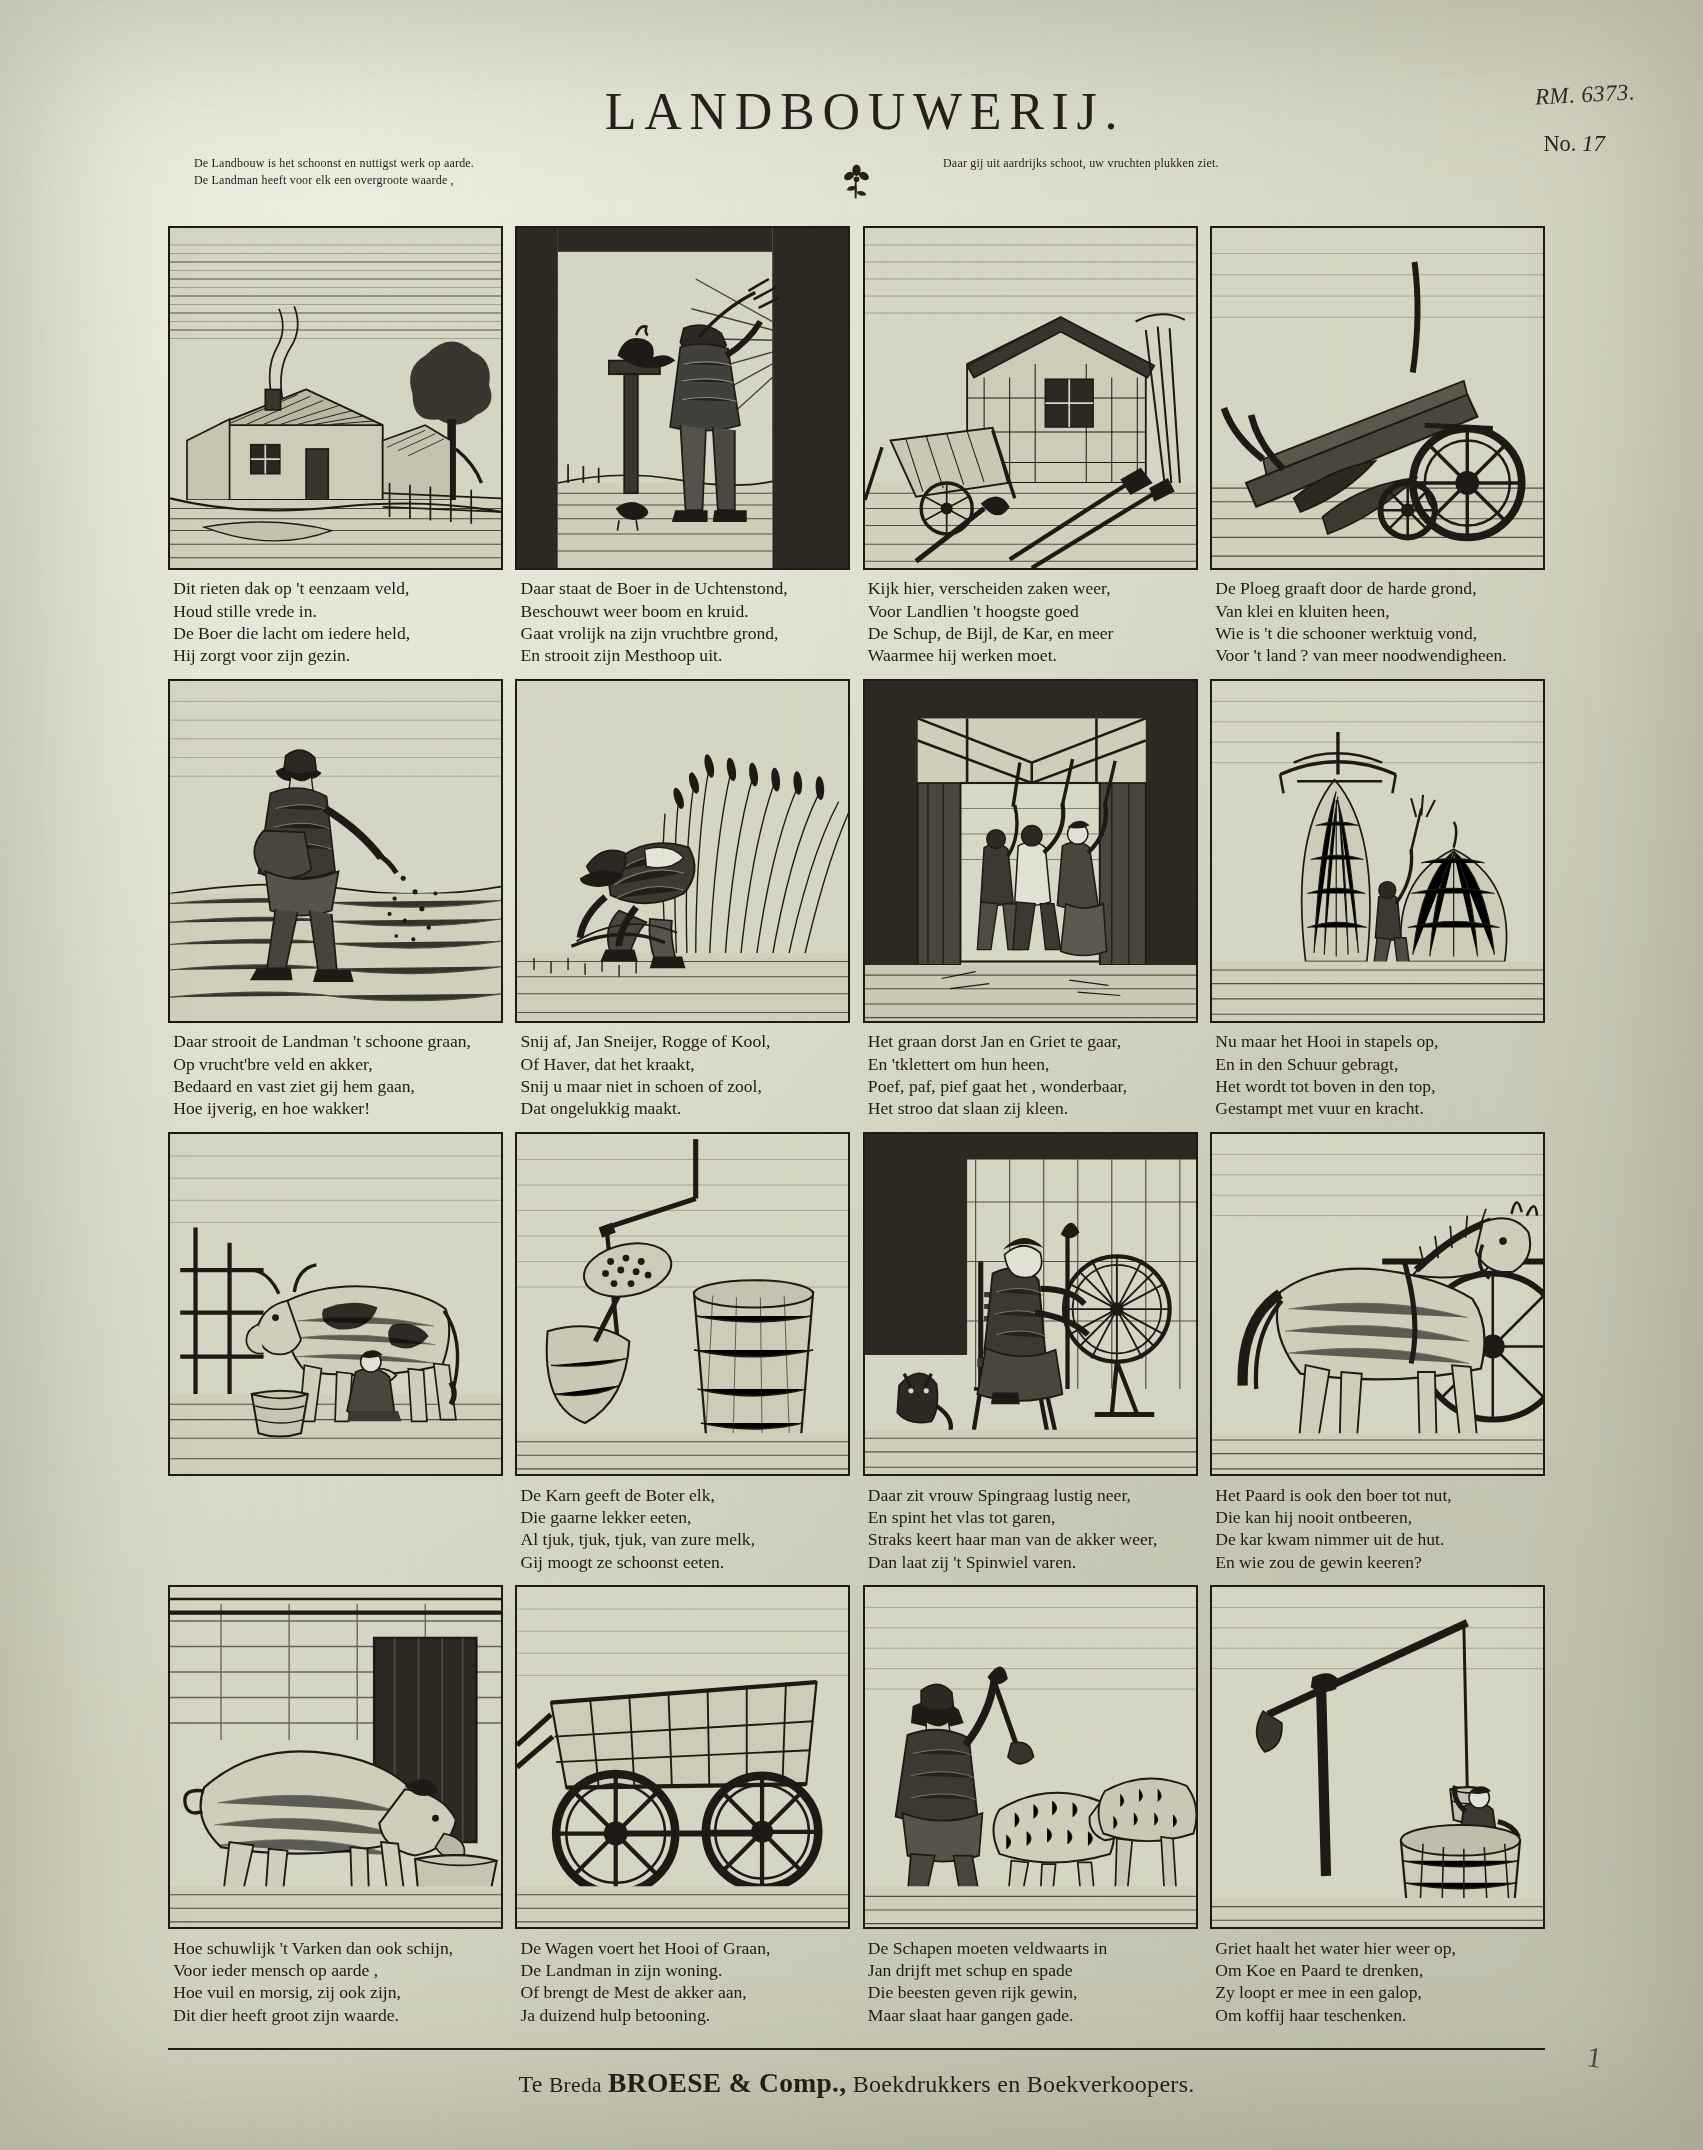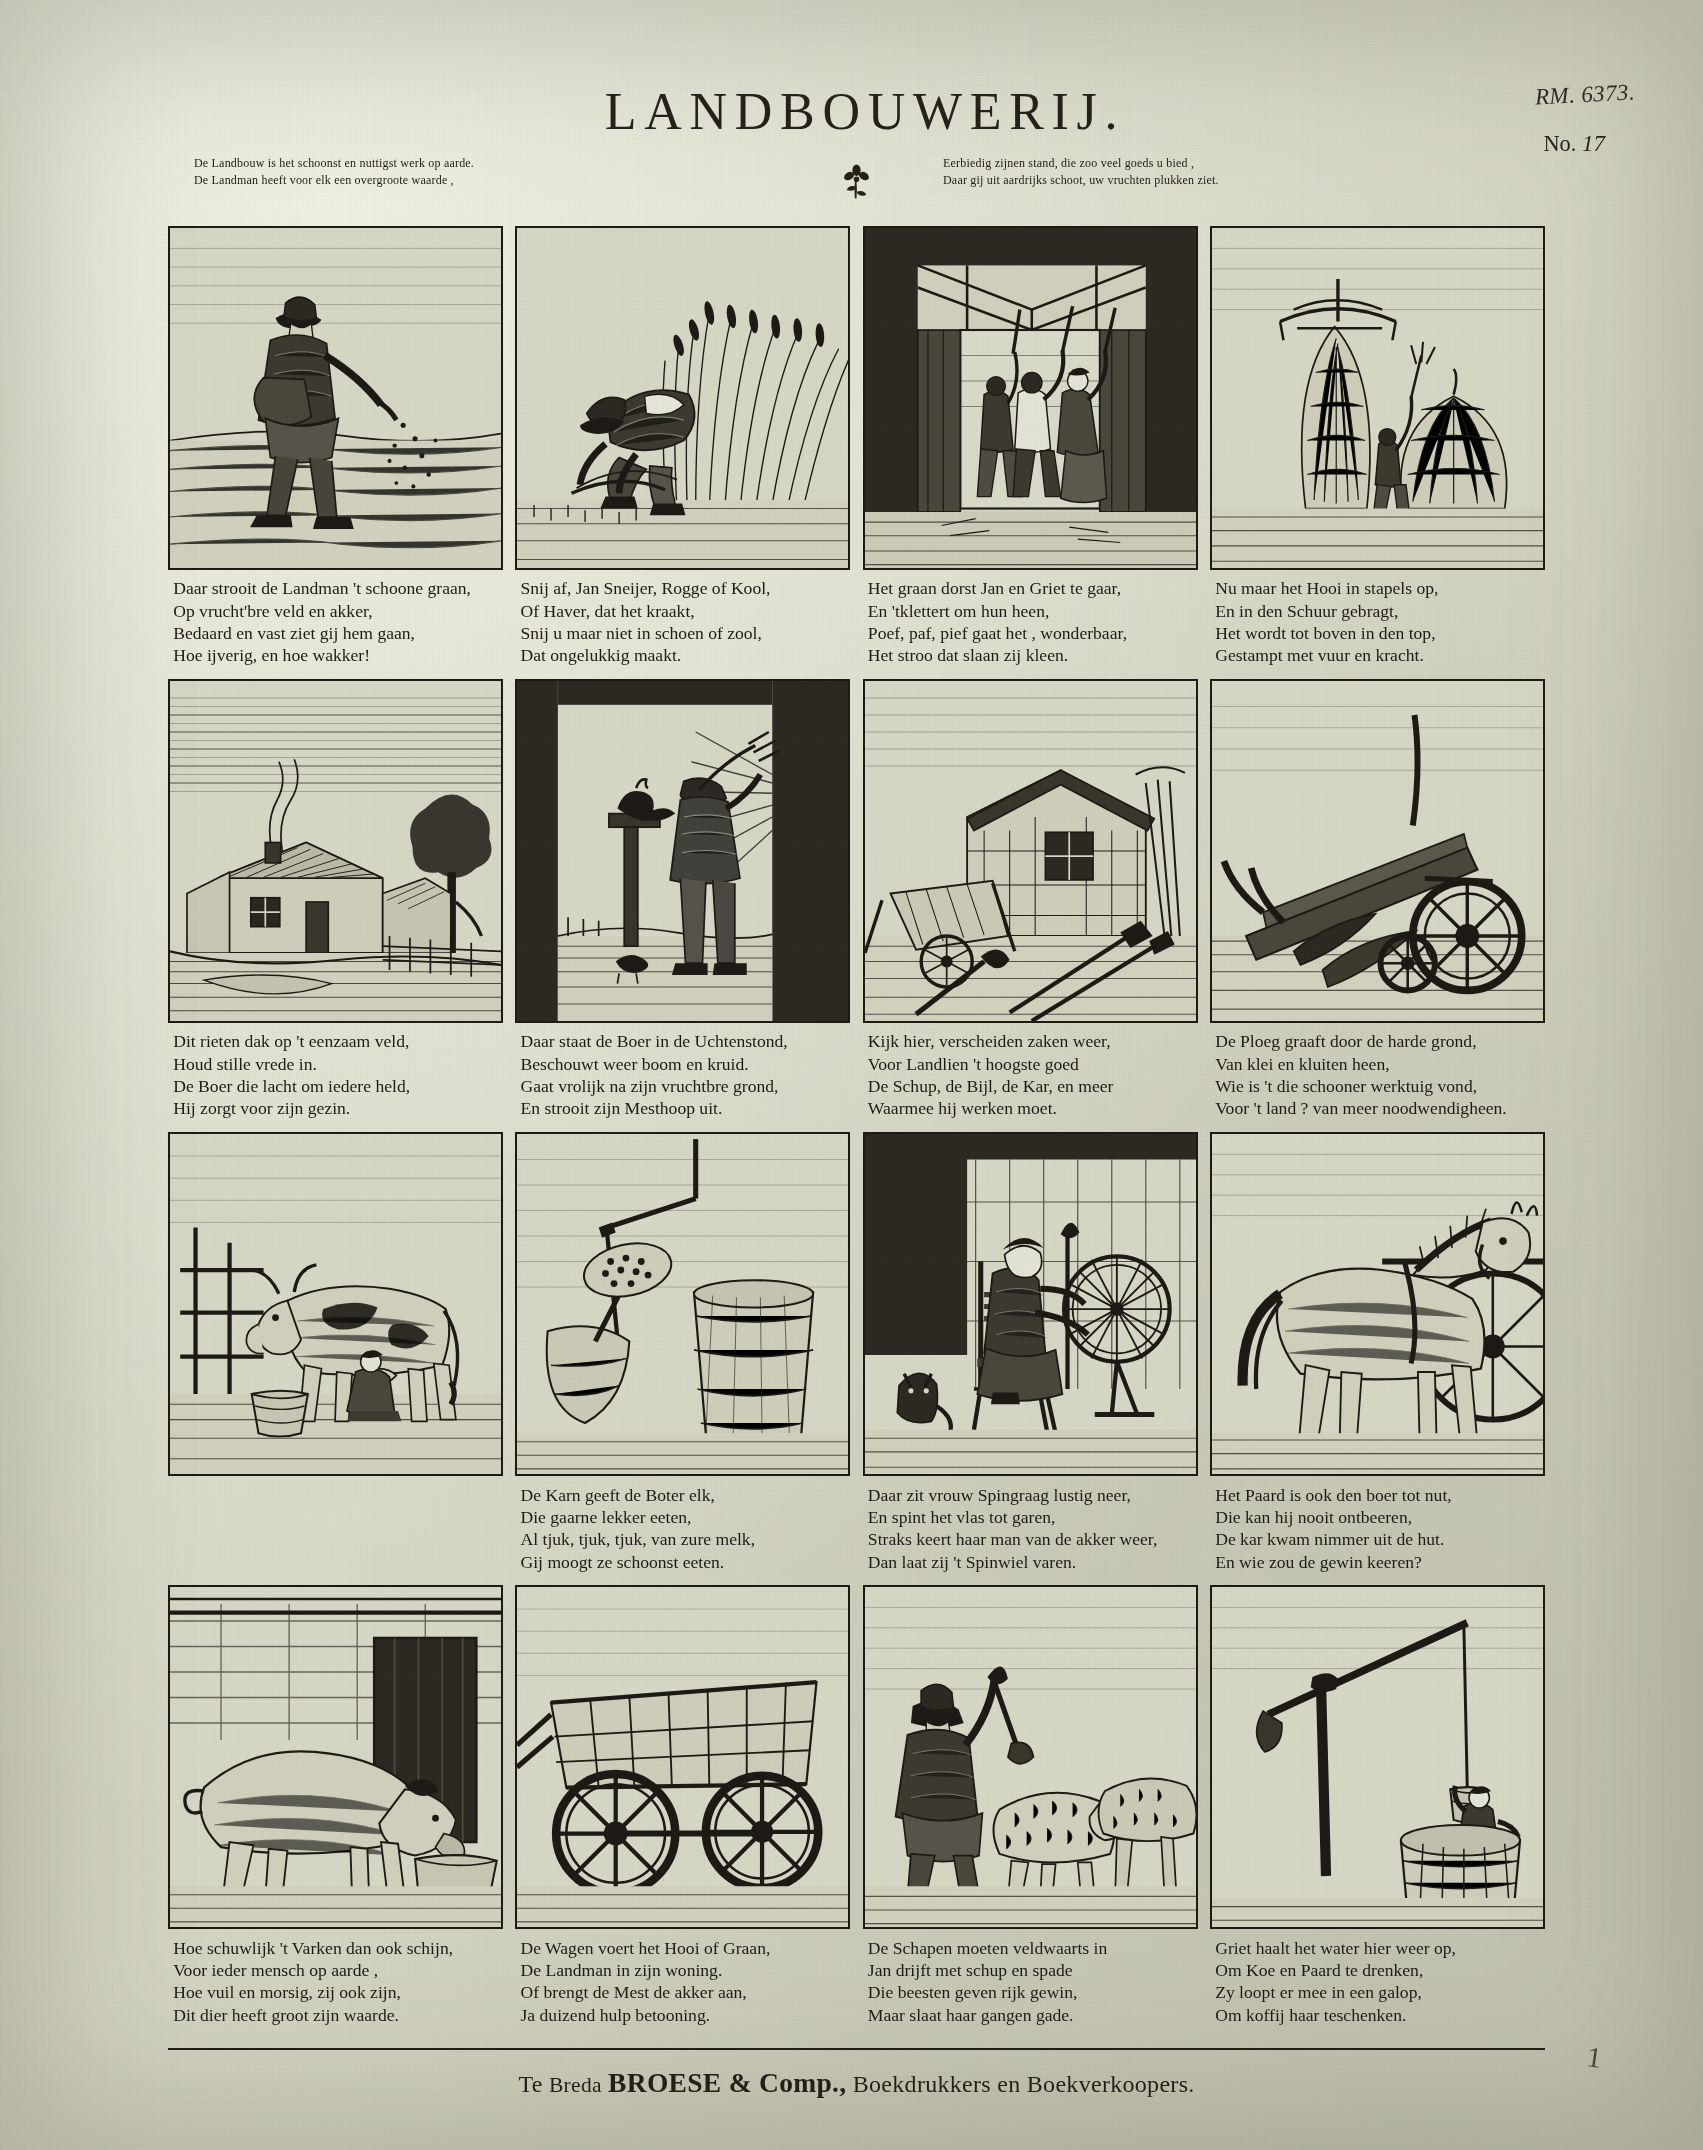--- a/index.html
+++ b/index.html
@@ -195,26 +195,280 @@
             <ellipse cx="11" cy="17" rx="6.5" ry="4.5" transform="rotate(-30 11 17)"></ellipse>
             <ellipse cx="29" cy="17" rx="6.5" ry="4.5" transform="rotate(30 29 17)"></ellipse>
             <ellipse cx="20" cy="21" rx="3.4" ry="3.4"></ellipse>
             <path d="M19 24 q1 10 0 20 q-1 -10 0 -20z" stroke="#262219" stroke-width="2" fill="none"></path>
             <path d="M20 30 q-9 -3 -12 4 q9 3 12 -4z"></path>
             <path d="M20 36 q9 -3 12 4 q-9 3 -12 -4z"></path>
           </g>
         </svg>
       </div>
       <div class="col right">
-        <div>Eerbiedig zijnen stand, die zoo veel goeds u bied ,</div>
         <div>Daar gij uit aardrijks schoot, uw vruchten plukken ziet.</div>
       </div>
     </div>
 
     <div class="grid">
+
+      <div class="row">
+
+        <div class="cell">
+          <div class="frame">
+            <svg viewBox="0 0 389 400" preserveAspectRatio="none">
+              <rect width="389" height="400" fill="#d6d6c4"></rect>
+              <g stroke="#1d1a15" stroke-width="1.1" fill="none" opacity=".75">
+                <path d="M0 40 H389 M0 60 H389 M0 80 H389 M0 100 H389 M0 120 H389"></path>
+              </g>
+
+              <g stroke="#2a2620" stroke-width="1" opacity=".35">
+                <path d="M0 20 H389 M0 30 H389 M0 50 H389 M0 70 H389 M0 90 H389 M0 110 H389 M0 130 H389"></path>
+              </g>
+
+              <g stroke="#1d1a15" stroke-width="2" fill="none">
+                <path d="M120 200 q-8 -35 6 -60 q12 -22 2 -45"></path>
+                <path d="M132 200 q-6 -35 10 -60 q14 -22 4 -48"></path>
+              </g>
+
+              <g fill="#1d1a15">
+                <path d="M300 150 q30 -30 55 -5 q25 10 20 40 q10 25 -15 35 q-20 20 -45 5 q-30 5 -30 -30 q-10 -30 15 -45z" opacity=".85"></path>
+                <rect x="326" y="225" width="10" height="125"></rect>
+                <path d="M326 250 q-25 15 -35 35" stroke="#1d1a15" stroke-width="4" fill="none"></path>
+                <path d="M336 260 q22 18 30 40" stroke="#1d1a15" stroke-width="4" fill="none"></path>
+              </g>
+
+              <g>
+                <path d="M60 230 L160 190 L250 232 L250 320 L60 320 Z" fill="#cdcdb9" stroke="#1d1a15" stroke-width="2.2"></path>
+                <path d="M60 230 L160 190 L250 232 L60 232 Z" fill="#b9b9a4" stroke="#1d1a15" stroke-width="2"></path>
+
+                <g stroke="#1d1a15" stroke-width="1.1">
+                  <path d="M70 230 L150 196 M90 231 L165 198 M110 231 L180 203 M130 231 L198 209 M150 231 L214 215 M170 231 L228 221 M190 231 L240 227"></path>
+                </g>
+                <rect x="95" y="255" width="34" height="34" fill="#2a2620" stroke="#1d1a15" stroke-width="2"></rect>
+                <path d="M95 272 H129 M112 255 V289" stroke="#d6d6c4" stroke-width="2"></path>
+                <rect x="160" y="260" width="26" height="60" fill="#3a352c" stroke="#1d1a15" stroke-width="2"></rect>
+                <rect x="112" y="190" width="18" height="24" fill="#3a352c" stroke="#1d1a15" stroke-width="2"></rect>
+              </g>
+
+              <g>
+                <path d="M20 250 L70 225 L70 320 L20 320 Z" fill="#c6c6b2" stroke="#1d1a15" stroke-width="2"></path>
+              </g>
+
+              <g>
+                <path d="M250 250 L300 232 L330 250 L330 320 L250 320 Z" fill="#c4c4b0" stroke="#1d1a15" stroke-width="2"></path>
+                <g stroke="#1d1a15" stroke-width="1">
+                    <path d="M255 258 L300 238 M268 262 L312 242 M280 268 L322 248"></path>
+                  </g>
+              </g>
+
+              <g>
+                <path d="M0 320 H389 V400 H0 Z" fill="#d0d0bd"></path>
+                <g stroke="#1d1a15" stroke-width="1.2" opacity=".75">
+                  <path d="M0 330 H389 M0 342 H389 M0 356 H389 M0 372 H389 M0 388 H389"></path>
+                </g>
+                <path d="M0 318 q90 22 200 10 q100 -10 189 6" stroke="#1d1a15" stroke-width="2.5" fill="none"></path>
+
+                <path d="M40 352 q80 -14 150 4 q-70 26 -150 -4z" fill="#c2c2ae" stroke="#1d1a15" stroke-width="1.6"></path>
+              </g>
+
+              <g stroke="#1d1a15" stroke-width="2">
+                <path d="M258 300 V340 M282 302 V342 M306 304 V344 M330 306 V346 M354 308 V348"></path>
+                <path d="M250 312 L389 318 M250 328 L389 334"></path>
+              </g>
+            </svg>
+          </div>
+          <div class="caption">
+            <span class="ln">Dit rieten dak op 't eenzaam veld,</span>
+            <span class="ln">Houd stille vrede in.</span>
+            <span class="ln">De Boer die lacht om iedere held,</span>
+            <span class="ln">Hij zorgt voor zijn gezin.</span>
+          </div>
+        </div>
+
+        <div class="cell">
+          <div class="frame">
+            <svg viewBox="0 0 389 400" preserveAspectRatio="none">
+              <rect width="389" height="400" fill="#d6d6c4"></rect>
+
+              <rect x="0" y="0" width="48" height="400" fill="#2d2922"></rect>
+              <rect x="300" y="0" width="89" height="400" fill="#2d2922"></rect>
+              <rect x="48" y="0" width="252" height="28" fill="#2d2922"></rect>
+
+              <g stroke="#1d1a15" stroke-width="1.6" opacity=".8">
+                <path d="M300 110 L210 60 M300 120 L205 95 M300 132 L200 130 M300 146 L208 172 M300 160 L216 206 M300 176 L232 238"></path>
+              </g>
+
+              <path d="M48 300 H300 V400 H48 Z" fill="#cfcfbc"></path>
+              <g stroke="#1d1a15" stroke-width="1.2" opacity=".7">
+                <path d="M48 312 H300 M48 326 H300 M48 342 H300 M48 360 H300 M48 380 H300"></path>
+              </g>
+              <path d="M48 300 q70 -16 140 -4 q70 12 112 2" stroke="#1d1a15" stroke-width="2" fill="none"></path>
+
+              <g stroke="#1d1a15" stroke-width="2" fill="none">
+                <path d="M60 300 V278 M78 300 V280 M96 300 V282"></path>
+              </g>
+
+              <g>
+                <path d="M196 118 q24 -10 44 6 l6 14 q-6 8 -26 8 q-24 0 -28 -12z" fill="#2d2922" stroke="#1d1a15" stroke-width="2"></path>
+                <path d="M192 140 q28 -8 56 2 l14 90 q-40 12 -82 2 z" fill="#41403a" stroke="#1d1a15" stroke-width="2"></path>
+                <g stroke="#d6d6c4" stroke-width="1.4" opacity=".5">
+                  <path d="M196 160 q30 -6 58 2 M194 180 q32 -6 62 2 M194 202 q32 -6 64 2"></path>
+                </g>
+
+                <path d="M192 232 l6 100 h20 l4 -96" fill="#54524a" stroke="#1d1a15" stroke-width="2"></path>
+                <path d="M230 234 l6 98 h20 l0 -94" fill="#4a4840" stroke="#1d1a15" stroke-width="2"></path>
+                <path d="M186 332 h38 v14 h-42z" fill="#1d1a15"></path>
+                <path d="M232 332 h38 v14 h-40z" fill="#1d1a15"></path>
+
+                <path d="M246 150 q26 -16 40 -40" stroke="#1d1a15" stroke-width="7" fill="none"></path>
+                <path d="M214 128 q30 -34 66 -52" stroke="#1d1a15" stroke-width="4" fill="none"></path>
+                <path d="M272 74 l24 -14 M278 84 l26 -14 M284 94 l24 -12" stroke="#1d1a15" stroke-width="3"></path>
+              </g>
+
+              <g>
+                <rect x="108" y="156" width="60" height="16" fill="#3a352c" stroke="#1d1a15" stroke-width="2"></rect>
+                <rect x="126" y="172" width="16" height="140" fill="#3a352c" stroke="#1d1a15" stroke-width="2"></rect>
+                <path d="M118 150 q8 -24 28 -20 q18 4 14 22 q16 -6 26 4 q-14 10 -28 8 q-14 4 -40 -14z" fill="#1d1a15"></path>
+                <path d="M140 126 q4 -12 12 -10 q-2 8 2 10" stroke="#1d1a15" stroke-width="3" fill="none"></path>
+              </g>
+
+              <g fill="#1d1a15">
+                <path d="M116 330 q18 -14 34 -2 q10 8 -4 14 q-20 6 -30 -12z"></path>
+                <path d="M120 344 l-2 12 M140 344 l2 12" stroke="#1d1a15" stroke-width="2"></path>
+              </g>
+            </svg>
+          </div>
+          <div class="caption">
+            <span class="ln">Daar staat de Boer in de Uchtenstond,</span>
+            <span class="ln">Beschouwt weer boom en kruid.</span>
+            <span class="ln">Gaat vrolijk na zijn vruchtbre grond,</span>
+            <span class="ln">En strooit zijn Mesthoop uit.</span>
+          </div>
+        </div>
+
+        <div class="cell">
+          <div class="frame">
+            <svg viewBox="0 0 389 400" preserveAspectRatio="none">
+              <rect width="389" height="400" fill="#d6d6c4"></rect>
+              <g stroke="#2a2620" stroke-width="1" opacity=".35">
+                <path d="M0 20 H389 M0 40 H389 M0 60 H389 M0 80 H389 M0 100 H389"></path>
+              </g>
+
+              <g>
+                <path d="M120 160 L230 105 L330 160 L330 300 L120 300 Z" fill="#cdcdba" stroke="#1d1a15" stroke-width="2.2"></path>
+                <path d="M120 162 L230 105 L340 162 L332 176 L230 122 L128 176 Z" fill="#3a352c" stroke="#1d1a15" stroke-width="2"></path>
+                <g stroke="#1d1a15" stroke-width="1.2">
+                  <path d="M140 300 V176 M170 300 V176 M200 300 V160 M260 300 V160 M290 300 V176 M320 300 V176"></path>
+                  <path d="M120 200 H330 M120 240 H330 M120 276 H330"></path>
+                </g>
+                <rect x="212" y="178" width="56" height="56" fill="#2d2922" stroke="#1d1a15" stroke-width="2"></rect>
+                <path d="M212 206 H268 M240 178 V234" stroke="#d6d6c4" stroke-width="2"></path>
+              </g>
+
+              <g stroke="#1d1a15" stroke-width="2.4" fill="none">
+                <path d="M330 120 L352 300 M344 116 L360 300 M358 118 L370 300"></path>
+                <path d="M318 110 q30 -16 58 -2"></path>
+              </g>
+
+              <path d="M0 300 H389 V400 H0 Z" fill="#d1d1be"></path>
+              <g stroke="#1d1a15" stroke-width="1.2" opacity=".7">
+                <path d="M0 312 H389 M0 330 H389 M0 350 H389 M0 372 H389 M0 392 H389"></path>
+              </g>
+
+              <g>
+                <path d="M30 250 L150 235 L168 300 L60 316 Z" fill="#c9c9b6" stroke="#1d1a15" stroke-width="2.2"></path>
+                <g stroke="#1d1a15" stroke-width="1.2">
+                    <path d="M48 248 L68 310 M72 245 L92 306 M96 242 L116 302 M120 239 L140 299"></path>
+                  </g>
+                <circle cx="96" cy="330" r="30" fill="none" stroke="#1d1a15" stroke-width="4"></circle>
+                <circle cx="96" cy="330" r="7" fill="#1d1a15"></circle>
+                <g stroke="#1d1a15" stroke-width="2">
+                    <path d="M96 302 L96 358 M70 316 L122 344 M70 344 L122 316"></path>
+                  </g>
+                <path d="M20 258 L0 320 M150 238 L176 318" stroke="#1d1a15" stroke-width="4" fill="none"></path>
+              </g>
+
+              <g stroke="#1d1a15" stroke-width="5" fill="none">
+                <path d="M170 390 L310 300"></path>
+                <path d="M196 400 L340 312"></path>
+              </g>
+              <g fill="#1d1a15">
+                <path d="M300 296 l24 -14 l14 18 l-26 14z"></path>
+                <path d="M334 306 l22 -12 l8 16 l-24 12z"></path>
+              </g>
+
+              <g>
+                <path d="M60 392 L140 330" stroke="#1d1a15" stroke-width="6" fill="none"></path>
+                <path d="M136 324 q22 -18 34 4 q-14 22 -34 -4z" fill="#1d1a15"></path>
+              </g>
+            </svg>
+          </div>
+          <div class="caption">
+            <span class="ln">Kijk hier, verscheiden zaken weer,</span>
+            <span class="ln">Voor Landlien 't hoogste goed</span>
+            <span class="ln">De Schup, de Bijl, de Kar, en meer</span>
+            <span class="ln">Waarmee hij werken moet.</span>
+          </div>
+        </div>
+
+        <div class="cell">
+          <div class="frame">
+            <svg viewBox="0 0 389 400" preserveAspectRatio="none">
+              <rect width="389" height="400" fill="#d6d6c4"></rect>
+              <g stroke="#2a2620" stroke-width="1" opacity=".3">
+                <path d="M0 30 H389 M0 55 H389 M0 80 H389 M0 105 H389"></path>
+              </g>
+
+              <path d="M0 300 H389 V400 H0 Z" fill="#d1d1be"></path>
+              <g stroke="#1d1a15" stroke-width="1.3" opacity=".7">
+                <path d="M0 306 H389 M0 322 H389 M0 342 H389 M0 364 H389 M0 386 H389"></path>
+              </g>
+
+              <path d="M238 40 q8 60 -2 130" stroke="#1d1a15" stroke-width="7" fill="none"></path>
+
+              <g>
+                <path d="M40 300 L300 196 L312 222 L52 328 Z" fill="#4a463c" stroke="#1d1a15" stroke-width="2.4"></path>
+                <path d="M60 272 L296 180 L300 196 L64 290 Z" fill="#5c574b" stroke="#1d1a15" stroke-width="2"></path>
+
+                <path d="M60 272 q-34 -26 -46 -60" stroke="#1d1a15" stroke-width="8" fill="none"></path>
+                <path d="M84 284 q-30 -30 -38 -64" stroke="#1d1a15" stroke-width="8" fill="none"></path>
+
+                <path d="M96 318 q40 -34 96 -44 q-36 40 -88 60z" fill="#2d2922" stroke="#1d1a15" stroke-width="2"></path>
+                <path d="M130 340 q44 -38 110 -46 q-50 46 -104 66z" fill="#3e392f" stroke="#1d1a15" stroke-width="2"></path>
+              </g>
+
+              <g>
+                <circle cx="300" cy="300" r="64" fill="none" stroke="#1d1a15" stroke-width="9"></circle>
+                <circle cx="300" cy="300" r="50" fill="none" stroke="#1d1a15" stroke-width="3"></circle>
+                <circle cx="300" cy="300" r="14" fill="#1d1a15"></circle>
+                <g stroke="#1d1a15" stroke-width="4">
+                  <path d="M300 236 V364 M236 300 H364 M255 255 L345 345 M345 255 L255 345"></path>
+                </g>
+              </g>
+
+              <g>
+                <circle cx="230" cy="332" r="32" fill="none" stroke="#1d1a15" stroke-width="7"></circle>
+                <circle cx="230" cy="332" r="8" fill="#1d1a15"></circle>
+                <g stroke="#1d1a15" stroke-width="3">
+                  <path d="M230 300 V364 M198 332 H262 M208 310 L252 354 M252 310 L208 354"></path>
+                </g>
+              </g>
+
+              <path d="M250 232 L330 236" stroke="#1d1a15" stroke-width="6"></path>
+            </svg>
+          </div>
+          <div class="caption">
+            <span class="ln">De Ploeg graaft door de harde grond,</span>
+            <span class="ln">Van klei en kluiten heen,</span>
+            <span class="ln">Wie is 't die schooner werktuig vond,</span>
+            <span class="ln">Voor 't land ? van meer noodwendigheen.</span>
+          </div>
+        </div>
+      </div>
 
       <div class="row">
 
         <div class="cell">
           <div class="frame">
             <svg viewBox="0 0 389 400" preserveAspectRatio="none">
               <rect width="389" height="400" fill="#d6d6c4"></rect>
               <g stroke="#2a2620" stroke-width="1" opacity=".3">
                 <path d="M0 24 H389 M0 46 H389 M0 68 H389 M0 90 H389 M0 112 H389"></path>
               </g>
@@ -465,275 +719,20 @@
           </div>
         </div>
       </div>
 
       <div class="row">
 
         <div class="cell">
           <div class="frame">
             <svg viewBox="0 0 389 400" preserveAspectRatio="none">
               <rect width="389" height="400" fill="#d6d6c4"></rect>
-              <g stroke="#1d1a15" stroke-width="1.1" fill="none" opacity=".75">
-                <path d="M0 40 H389 M0 60 H389 M0 80 H389 M0 100 H389 M0 120 H389"></path>
-              </g>
-
-              <g stroke="#2a2620" stroke-width="1" opacity=".35">
-                <path d="M0 20 H389 M0 30 H389 M0 50 H389 M0 70 H389 M0 90 H389 M0 110 H389 M0 130 H389"></path>
-              </g>
-
-              <g stroke="#1d1a15" stroke-width="2" fill="none">
-                <path d="M120 200 q-8 -35 6 -60 q12 -22 2 -45"></path>
-                <path d="M132 200 q-6 -35 10 -60 q14 -22 4 -48"></path>
-              </g>
-
-              <g fill="#1d1a15">
-                <path d="M300 150 q30 -30 55 -5 q25 10 20 40 q10 25 -15 35 q-20 20 -45 5 q-30 5 -30 -30 q-10 -30 15 -45z" opacity=".85"></path>
-                <rect x="326" y="225" width="10" height="125"></rect>
-                <path d="M326 250 q-25 15 -35 35" stroke="#1d1a15" stroke-width="4" fill="none"></path>
-                <path d="M336 260 q22 18 30 40" stroke="#1d1a15" stroke-width="4" fill="none"></path>
-              </g>
-
-              <g>
-                <path d="M60 230 L160 190 L250 232 L250 320 L60 320 Z" fill="#cdcdb9" stroke="#1d1a15" stroke-width="2.2"></path>
-                <path d="M60 230 L160 190 L250 232 L60 232 Z" fill="#b9b9a4" stroke="#1d1a15" stroke-width="2"></path>
-
-                <g stroke="#1d1a15" stroke-width="1.1">
-                  <path d="M70 230 L150 196 M90 231 L165 198 M110 231 L180 203 M130 231 L198 209 M150 231 L214 215 M170 231 L228 221 M190 231 L240 227"></path>
-                </g>
-                <rect x="95" y="255" width="34" height="34" fill="#2a2620" stroke="#1d1a15" stroke-width="2"></rect>
-                <path d="M95 272 H129 M112 255 V289" stroke="#d6d6c4" stroke-width="2"></path>
-                <rect x="160" y="260" width="26" height="60" fill="#3a352c" stroke="#1d1a15" stroke-width="2"></rect>
-                <rect x="112" y="190" width="18" height="24" fill="#3a352c" stroke="#1d1a15" stroke-width="2"></rect>
-              </g>
-
-              <g>
-                <path d="M20 250 L70 225 L70 320 L20 320 Z" fill="#c6c6b2" stroke="#1d1a15" stroke-width="2"></path>
-              </g>
-
-              <g>
-                <path d="M250 250 L300 232 L330 250 L330 320 L250 320 Z" fill="#c4c4b0" stroke="#1d1a15" stroke-width="2"></path>
-                <g stroke="#1d1a15" stroke-width="1">
-                    <path d="M255 258 L300 238 M268 262 L312 242 M280 268 L322 248"></path>
-                  </g>
-              </g>
-
-              <g>
-                <path d="M0 320 H389 V400 H0 Z" fill="#d0d0bd"></path>
-                <g stroke="#1d1a15" stroke-width="1.2" opacity=".75">
-                  <path d="M0 330 H389 M0 342 H389 M0 356 H389 M0 372 H389 M0 388 H389"></path>
-                </g>
-                <path d="M0 318 q90 22 200 10 q100 -10 189 6" stroke="#1d1a15" stroke-width="2.5" fill="none"></path>
-
-                <path d="M40 352 q80 -14 150 4 q-70 26 -150 -4z" fill="#c2c2ae" stroke="#1d1a15" stroke-width="1.6"></path>
-              </g>
-
-              <g stroke="#1d1a15" stroke-width="2">
-                <path d="M258 300 V340 M282 302 V342 M306 304 V344 M330 306 V346 M354 308 V348"></path>
-                <path d="M250 312 L389 318 M250 328 L389 334"></path>
-              </g>
-            </svg>
-          </div>
-          <div class="caption">
-            <span class="ln">Dit rieten dak op 't eenzaam veld,</span>
-            <span class="ln">Houd stille vrede in.</span>
-            <span class="ln">De Boer die lacht om iedere held,</span>
-            <span class="ln">Hij zorgt voor zijn gezin.</span>
-          </div>
-        </div>
-
-        <div class="cell">
-          <div class="frame">
-            <svg viewBox="0 0 389 400" preserveAspectRatio="none">
-              <rect width="389" height="400" fill="#d6d6c4"></rect>
-
-              <rect x="0" y="0" width="48" height="400" fill="#2d2922"></rect>
-              <rect x="300" y="0" width="89" height="400" fill="#2d2922"></rect>
-              <rect x="48" y="0" width="252" height="28" fill="#2d2922"></rect>
-
-              <g stroke="#1d1a15" stroke-width="1.6" opacity=".8">
-                <path d="M300 110 L210 60 M300 120 L205 95 M300 132 L200 130 M300 146 L208 172 M300 160 L216 206 M300 176 L232 238"></path>
-              </g>
-
-              <path d="M48 300 H300 V400 H48 Z" fill="#cfcfbc"></path>
-              <g stroke="#1d1a15" stroke-width="1.2" opacity=".7">
-                <path d="M48 312 H300 M48 326 H300 M48 342 H300 M48 360 H300 M48 380 H300"></path>
-              </g>
-              <path d="M48 300 q70 -16 140 -4 q70 12 112 2" stroke="#1d1a15" stroke-width="2" fill="none"></path>
-
-              <g stroke="#1d1a15" stroke-width="2" fill="none">
-                <path d="M60 300 V278 M78 300 V280 M96 300 V282"></path>
-              </g>
-
-              <g>
-                <path d="M196 118 q24 -10 44 6 l6 14 q-6 8 -26 8 q-24 0 -28 -12z" fill="#2d2922" stroke="#1d1a15" stroke-width="2"></path>
-                <path d="M192 140 q28 -8 56 2 l14 90 q-40 12 -82 2 z" fill="#41403a" stroke="#1d1a15" stroke-width="2"></path>
-                <g stroke="#d6d6c4" stroke-width="1.4" opacity=".5">
-                  <path d="M196 160 q30 -6 58 2 M194 180 q32 -6 62 2 M194 202 q32 -6 64 2"></path>
-                </g>
-
-                <path d="M192 232 l6 100 h20 l4 -96" fill="#54524a" stroke="#1d1a15" stroke-width="2"></path>
-                <path d="M230 234 l6 98 h20 l0 -94" fill="#4a4840" stroke="#1d1a15" stroke-width="2"></path>
-                <path d="M186 332 h38 v14 h-42z" fill="#1d1a15"></path>
-                <path d="M232 332 h38 v14 h-40z" fill="#1d1a15"></path>
-
-                <path d="M246 150 q26 -16 40 -40" stroke="#1d1a15" stroke-width="7" fill="none"></path>
-                <path d="M214 128 q30 -34 66 -52" stroke="#1d1a15" stroke-width="4" fill="none"></path>
-                <path d="M272 74 l24 -14 M278 84 l26 -14 M284 94 l24 -12" stroke="#1d1a15" stroke-width="3"></path>
-              </g>
-
-              <g>
-                <rect x="108" y="156" width="60" height="16" fill="#3a352c" stroke="#1d1a15" stroke-width="2"></rect>
-                <rect x="126" y="172" width="16" height="140" fill="#3a352c" stroke="#1d1a15" stroke-width="2"></rect>
-                <path d="M118 150 q8 -24 28 -20 q18 4 14 22 q16 -6 26 4 q-14 10 -28 8 q-14 4 -40 -14z" fill="#1d1a15"></path>
-                <path d="M140 126 q4 -12 12 -10 q-2 8 2 10" stroke="#1d1a15" stroke-width="3" fill="none"></path>
-              </g>
-
-              <g fill="#1d1a15">
-                <path d="M116 330 q18 -14 34 -2 q10 8 -4 14 q-20 6 -30 -12z"></path>
-                <path d="M120 344 l-2 12 M140 344 l2 12" stroke="#1d1a15" stroke-width="2"></path>
-              </g>
-            </svg>
-          </div>
-          <div class="caption">
-            <span class="ln">Daar staat de Boer in de Uchtenstond,</span>
-            <span class="ln">Beschouwt weer boom en kruid.</span>
-            <span class="ln">Gaat vrolijk na zijn vruchtbre grond,</span>
-            <span class="ln">En strooit zijn Mesthoop uit.</span>
-          </div>
-        </div>
-
-        <div class="cell">
-          <div class="frame">
-            <svg viewBox="0 0 389 400" preserveAspectRatio="none">
-              <rect width="389" height="400" fill="#d6d6c4"></rect>
-              <g stroke="#2a2620" stroke-width="1" opacity=".35">
-                <path d="M0 20 H389 M0 40 H389 M0 60 H389 M0 80 H389 M0 100 H389"></path>
-              </g>
-
-              <g>
-                <path d="M120 160 L230 105 L330 160 L330 300 L120 300 Z" fill="#cdcdba" stroke="#1d1a15" stroke-width="2.2"></path>
-                <path d="M120 162 L230 105 L340 162 L332 176 L230 122 L128 176 Z" fill="#3a352c" stroke="#1d1a15" stroke-width="2"></path>
-                <g stroke="#1d1a15" stroke-width="1.2">
-                  <path d="M140 300 V176 M170 300 V176 M200 300 V160 M260 300 V160 M290 300 V176 M320 300 V176"></path>
-                  <path d="M120 200 H330 M120 240 H330 M120 276 H330"></path>
-                </g>
-                <rect x="212" y="178" width="56" height="56" fill="#2d2922" stroke="#1d1a15" stroke-width="2"></rect>
-                <path d="M212 206 H268 M240 178 V234" stroke="#d6d6c4" stroke-width="2"></path>
-              </g>
-
-              <g stroke="#1d1a15" stroke-width="2.4" fill="none">
-                <path d="M330 120 L352 300 M344 116 L360 300 M358 118 L370 300"></path>
-                <path d="M318 110 q30 -16 58 -2"></path>
-              </g>
-
-              <path d="M0 300 H389 V400 H0 Z" fill="#d1d1be"></path>
-              <g stroke="#1d1a15" stroke-width="1.2" opacity=".7">
-                <path d="M0 312 H389 M0 330 H389 M0 350 H389 M0 372 H389 M0 392 H389"></path>
-              </g>
-
-              <g>
-                <path d="M30 250 L150 235 L168 300 L60 316 Z" fill="#c9c9b6" stroke="#1d1a15" stroke-width="2.2"></path>
-                <g stroke="#1d1a15" stroke-width="1.2">
-                    <path d="M48 248 L68 310 M72 245 L92 306 M96 242 L116 302 M120 239 L140 299"></path>
-                  </g>
-                <circle cx="96" cy="330" r="30" fill="none" stroke="#1d1a15" stroke-width="4"></circle>
-                <circle cx="96" cy="330" r="7" fill="#1d1a15"></circle>
-                <g stroke="#1d1a15" stroke-width="2">
-                    <path d="M96 302 L96 358 M70 316 L122 344 M70 344 L122 316"></path>
-                  </g>
-                <path d="M20 258 L0 320 M150 238 L176 318" stroke="#1d1a15" stroke-width="4" fill="none"></path>
-              </g>
-
-              <g stroke="#1d1a15" stroke-width="5" fill="none">
-                <path d="M170 390 L310 300"></path>
-                <path d="M196 400 L340 312"></path>
-              </g>
-              <g fill="#1d1a15">
-                <path d="M300 296 l24 -14 l14 18 l-26 14z"></path>
-                <path d="M334 306 l22 -12 l8 16 l-24 12z"></path>
-              </g>
-
-              <g>
-                <path d="M60 392 L140 330" stroke="#1d1a15" stroke-width="6" fill="none"></path>
-                <path d="M136 324 q22 -18 34 4 q-14 22 -34 -4z" fill="#1d1a15"></path>
-              </g>
-            </svg>
-          </div>
-          <div class="caption">
-            <span class="ln">Kijk hier, verscheiden zaken weer,</span>
-            <span class="ln">Voor Landlien 't hoogste goed</span>
-            <span class="ln">De Schup, de Bijl, de Kar, en meer</span>
-            <span class="ln">Waarmee hij werken moet.</span>
-          </div>
-        </div>
-
-        <div class="cell">
-          <div class="frame">
-            <svg viewBox="0 0 389 400" preserveAspectRatio="none">
-              <rect width="389" height="400" fill="#d6d6c4"></rect>
-              <g stroke="#2a2620" stroke-width="1" opacity=".3">
-                <path d="M0 30 H389 M0 55 H389 M0 80 H389 M0 105 H389"></path>
-              </g>
-
-              <path d="M0 300 H389 V400 H0 Z" fill="#d1d1be"></path>
-              <g stroke="#1d1a15" stroke-width="1.3" opacity=".7">
-                <path d="M0 306 H389 M0 322 H389 M0 342 H389 M0 364 H389 M0 386 H389"></path>
-              </g>
-
-              <path d="M238 40 q8 60 -2 130" stroke="#1d1a15" stroke-width="7" fill="none"></path>
-
-              <g>
-                <path d="M40 300 L300 196 L312 222 L52 328 Z" fill="#4a463c" stroke="#1d1a15" stroke-width="2.4"></path>
-                <path d="M60 272 L296 180 L300 196 L64 290 Z" fill="#5c574b" stroke="#1d1a15" stroke-width="2"></path>
-
-                <path d="M60 272 q-34 -26 -46 -60" stroke="#1d1a15" stroke-width="8" fill="none"></path>
-                <path d="M84 284 q-30 -30 -38 -64" stroke="#1d1a15" stroke-width="8" fill="none"></path>
-
-                <path d="M96 318 q40 -34 96 -44 q-36 40 -88 60z" fill="#2d2922" stroke="#1d1a15" stroke-width="2"></path>
-                <path d="M130 340 q44 -38 110 -46 q-50 46 -104 66z" fill="#3e392f" stroke="#1d1a15" stroke-width="2"></path>
-              </g>
-
-              <g>
-                <circle cx="300" cy="300" r="64" fill="none" stroke="#1d1a15" stroke-width="9"></circle>
-                <circle cx="300" cy="300" r="50" fill="none" stroke="#1d1a15" stroke-width="3"></circle>
-                <circle cx="300" cy="300" r="14" fill="#1d1a15"></circle>
-                <g stroke="#1d1a15" stroke-width="4">
-                  <path d="M300 236 V364 M236 300 H364 M255 255 L345 345 M345 255 L255 345"></path>
-                </g>
-              </g>
-
-              <g>
-                <circle cx="230" cy="332" r="32" fill="none" stroke="#1d1a15" stroke-width="7"></circle>
-                <circle cx="230" cy="332" r="8" fill="#1d1a15"></circle>
-                <g stroke="#1d1a15" stroke-width="3">
-                  <path d="M230 300 V364 M198 332 H262 M208 310 L252 354 M252 310 L208 354"></path>
-                </g>
-              </g>
-
-              <path d="M250 232 L330 236" stroke="#1d1a15" stroke-width="6"></path>
-            </svg>
-          </div>
-          <div class="caption">
-            <span class="ln">De Ploeg graaft door de harde grond,</span>
-            <span class="ln">Van klei en kluiten heen,</span>
-            <span class="ln">Wie is 't die schooner werktuig vond,</span>
-            <span class="ln">Voor 't land ? van meer noodwendigheen.</span>
-          </div>
-        </div>
-      </div>
-
-      <div class="row">
-
-        <div class="cell">
-          <div class="frame">
-            <svg viewBox="0 0 389 400" preserveAspectRatio="none">
-              <rect width="389" height="400" fill="#d6d6c4"></rect>
               <g stroke="#2a2620" stroke-width="1" opacity=".3">
                 <path d="M0 26 H389 M0 52 H389 M0 78 H389 M0 104 H389"></path>
               </g>
 
               <g stroke="#1d1a15" stroke-width="5" fill="none">
                 <path d="M30 110 V310 M70 128 V306"></path>
                 <path d="M12 160 H110 M12 210 H110 M12 262 H110"></path>
               </g>
 
               <path d="M0 306 H389 V400 H0 Z" fill="#d0d0bd"></path>

